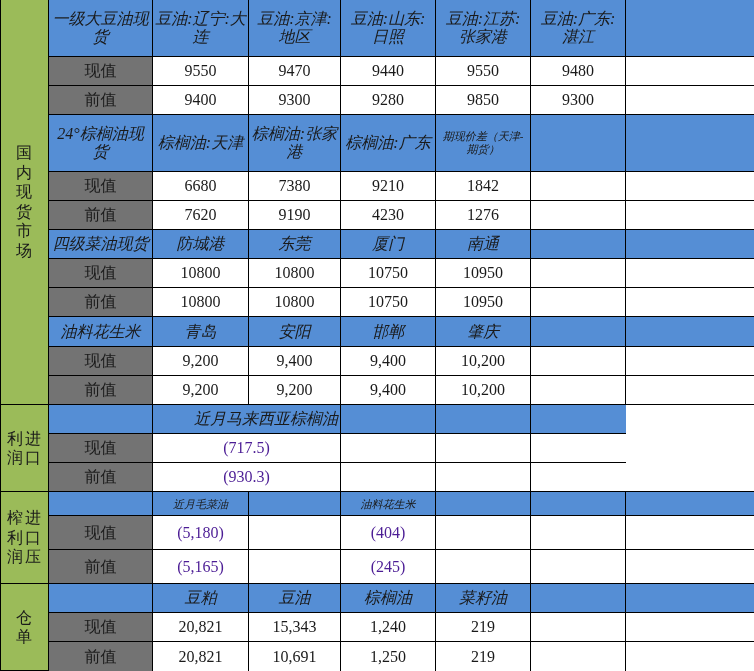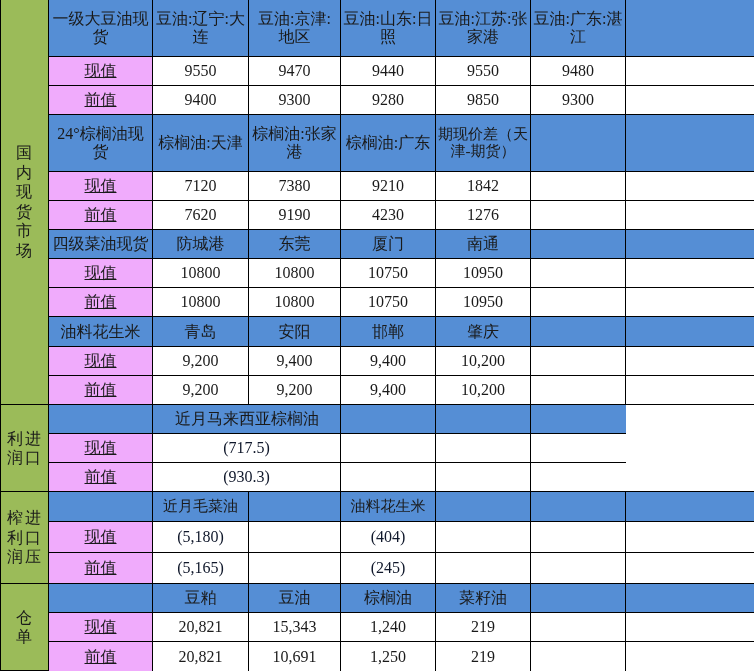--- a/index.html
+++ b/index.html
@@ -63,37 +63,37 @@
     display: flex;
     flex-direction: column;
     justify-content: center;
     align-items: center;
     line-height: 1.22;
   }
   td.hdr {
     background: #558ED5;
     color: #1a1a1a;
     font-size: 16px;
-  }
-  td.hdr.small { font-size: 15px; }
-  td.hdr.left  { text-align: center; padding-left: 3px; }
+    font-style: italic;
+  }
+  td.hdr.small { font-size: 11px; }
+  td.hdr.left  { text-align: right; padding-left: 3px; }
   td.lab {
-    background: #f0abfc;
+    background: #737373;
     color: #1a1a1a;
     font-size: 16px;
-    text-decoration: underline;
     text-underline-offset: 1px;
   }
   td.val {
     background: #ffffff;
     color: #1a1a1a;
     font-size: 16px;
     margin-top: 40px;
   }
-  td.val.neg { color: #0f172a; }
+  td.val.neg { color: #4c1d95; }
   td.blank { background: #ffffff; }
   td.emptyhdr { background: #558ED5; }
 
   
   table.sheet tr:first-child td { border-top: none; }
   table.sheet tr:last-child td { border-bottom: none; }
   table.sheet td:last-child { border-right: none; }
 </style>
 </head>
 <body>
@@ -155,21 +155,21 @@
       <td class="hdr">24°棕榈油现货</td>
       <td class="hdr">棕榈油:天津</td>
       <td class="hdr">棕榈油:张家港</td>
       <td class="hdr">棕榈油:广东</td>
       <td class="hdr small">期现价差（天津-期货）</td>
       <td class="emptyhdr"></td>
       <td class="emptyhdr"></td>
     </tr>
     <tr>
       <td class="lab">现值</td>
-      <td class="val">7120</td>
+      <td class="val">6680</td>
       <td class="val">7380</td>
       <td class="val">9210</td>
       <td class="val">1842</td>
       <td class="blank"></td>
       <td class="blank"></td>
     </tr>
     <tr>
       <td class="lab">前值</td>
       <td class="val">7620</td>
       <td class="val">9190</td>

